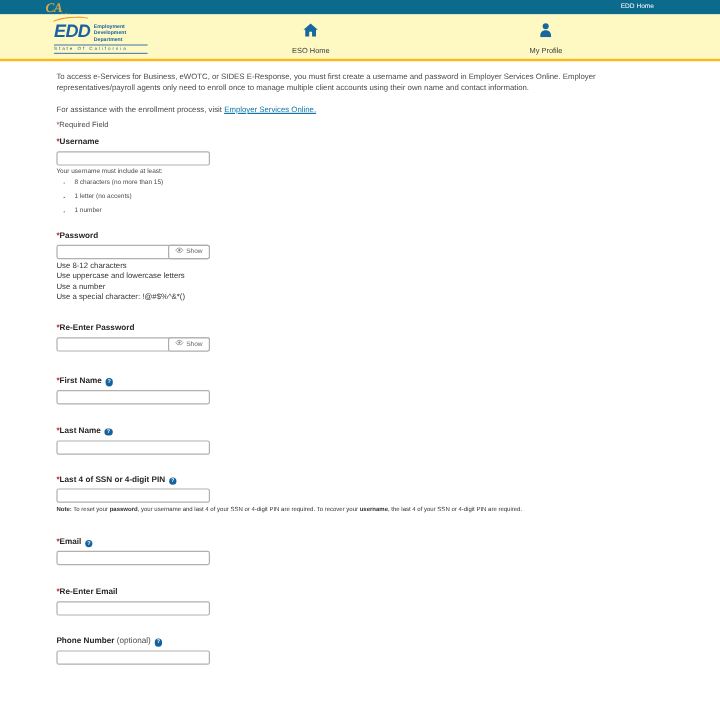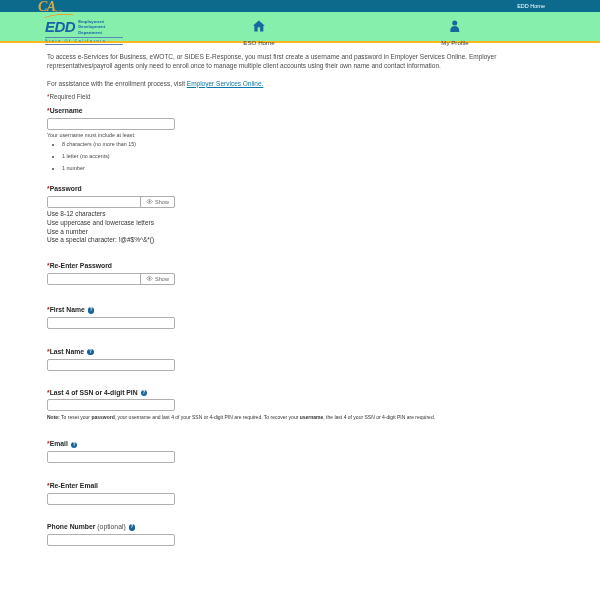--- a/index.html
+++ b/index.html
@@ -10,30 +10,30 @@
     -webkit-text-size-adjust:none;
   }
   
   .topbar {
     height:12px; background:#0c6b8c; display:flex; align-items:center;
     justify-content:space-between; padding:0 55px 0 38px;
   }
   .ca-logo { position:relative; line-height:1; cursor:pointer; }
   .ca-logo .ca {
     font-family:"Liberation Serif", serif; font-style:italic; font-weight:bold;
-    font-size:14px; color:#d3a94c; letter-spacing:-0.5px;
+    font-size:11px; color:#d3a94c; letter-spacing:-0.5px;
   }
   .ca-logo .gov {
     position:absolute; right:-7px; bottom:0; font-size:3.2px; color:#d3a94c;
     text-transform:uppercase; letter-spacing:0.3px;
   }
   .topbar-link { color:#ffffff; font-size:5.5px; text-decoration:none; cursor:pointer; }
   
   .navbar {
-    position:relative; height:31px; background:#86efac;
+    position:relative; height:39px; background:#fef9c3;
     border-bottom:2px solid #fdb81e;
   }
   .edd-logo { position:absolute; left:45px; top:5px; width:78px; cursor:pointer; }
   .edd-top { display:flex; align-items:flex-start; }
   .edd-acronym-wrap { position:relative; display:inline-block; }
   .swoosh {
     position:absolute; top:-3px; left:-3px; width:34px; height:9px;
     border-top:1.5px solid #f7941d; border-left:1px solid transparent;
     border-right:1px solid transparent; border-radius:50%; transform:rotate(-5deg);
   }

